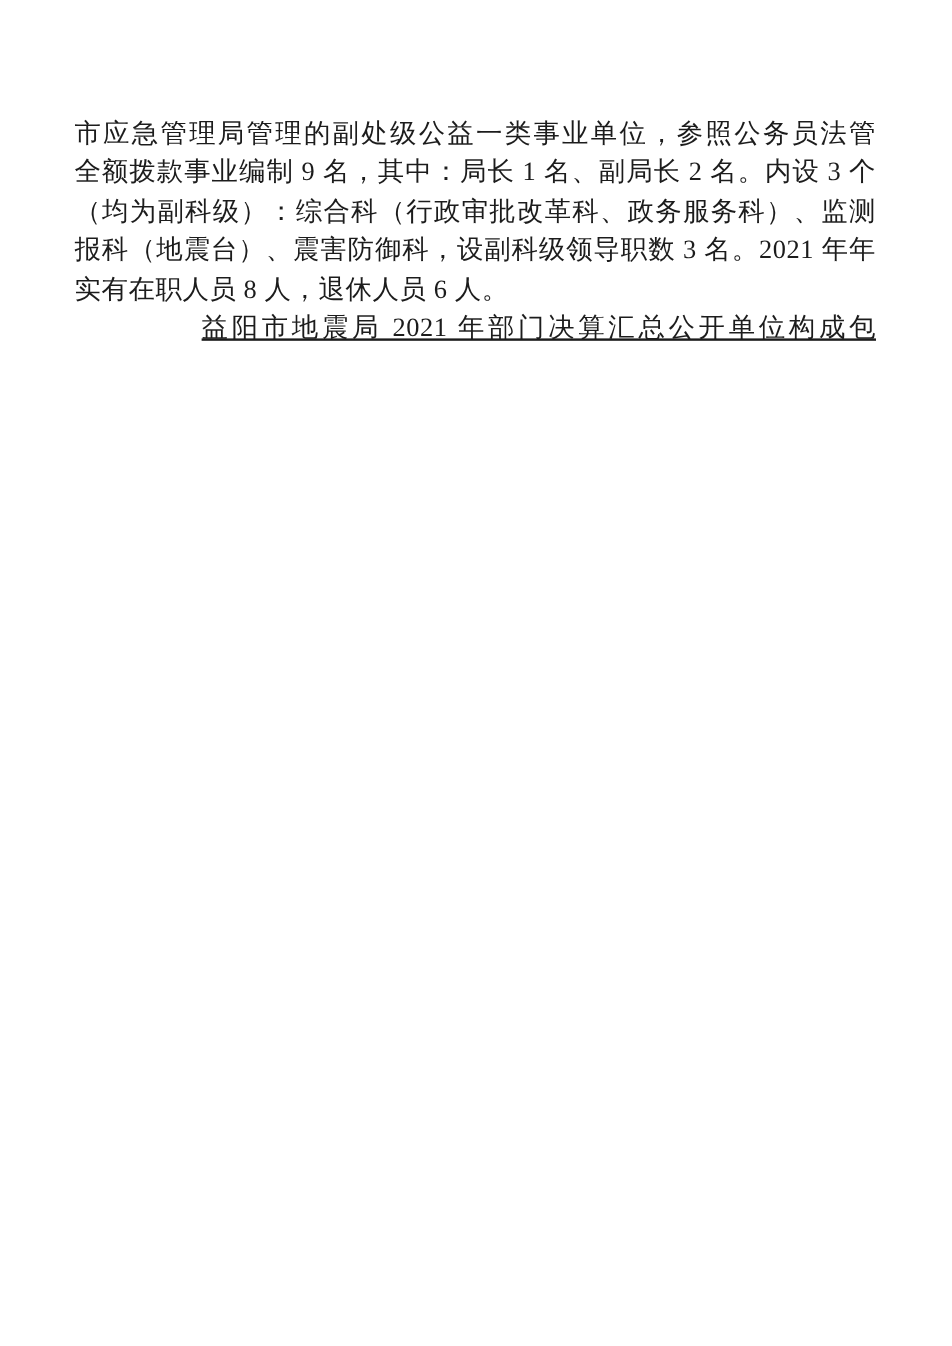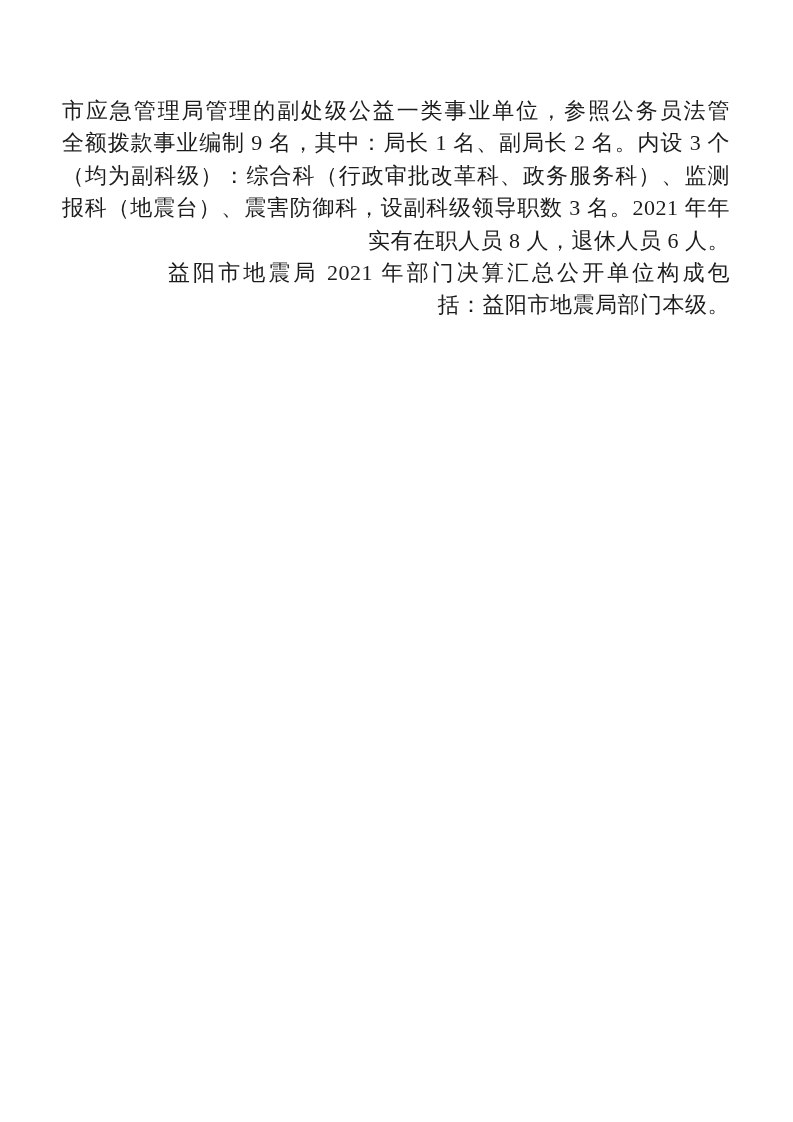--- a/index.html
+++ b/index.html
@@ -22,48 +22,47 @@
     top: 95px;
     width: 668px;
     font-size: 22px;
     line-height: 32.4px;
     letter-spacing: 0.5px;
   }
   .tline {
     height: 32.4px;
     overflow: hidden;
     white-space: normal;
-    text-align: right;
   }
   
   .just {
     text-align: justify;
     text-align-last: justify;
   }
   .indent-heading {
     padding-left: 28px;
   }
   .indent-deep {
     padding-left: 106px;
+    text-decoration: underline;
   }
 </style>
 </head>
 <body>
 
 <div class="page">
   <div class="doc-content">
 
     <div>
       <div class="tline just">市应急管理局管理的副处级公益一类事业单位，参照公务员法管理。</div>
       <div class="tline just">全额拨款事业编制 9 名，其中：局长 1 名、副局长 2 名。内设 3 个科</div>
       <div class="tline just">（均为副科级）：综合科（行政审批改革科、政务服务科）、监测预</div>
       <div class="tline just">报科（地震台）、震害防御科，设副科级领导职数 3 名。2021 年年末</div>
       <div class="tline">实有在职人员 8 人，退休人员 6 人。</div>
     </div>
 
 
     <div>
       <div class="tline just indent-deep">益阳市地震局 2021 年部门决算汇总公开单位构成包</div>
-      <div class="tline">括：益阳市地震局部门本级。</div>
     </div>
 
   </div>
 </div>
 
 </body></html>

